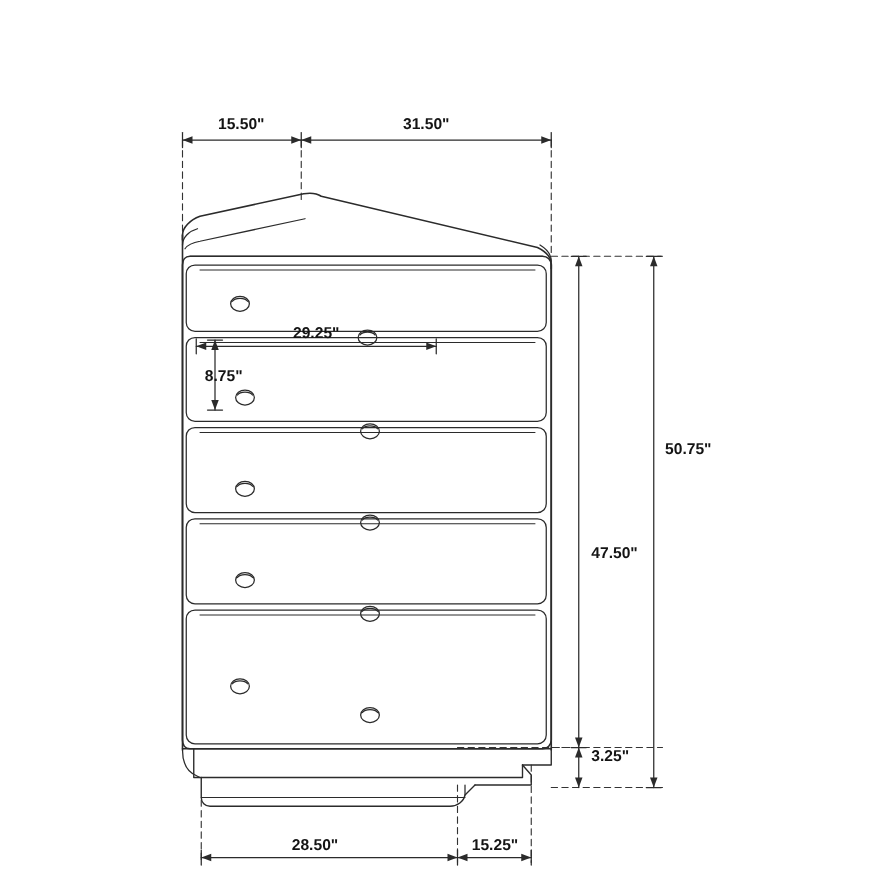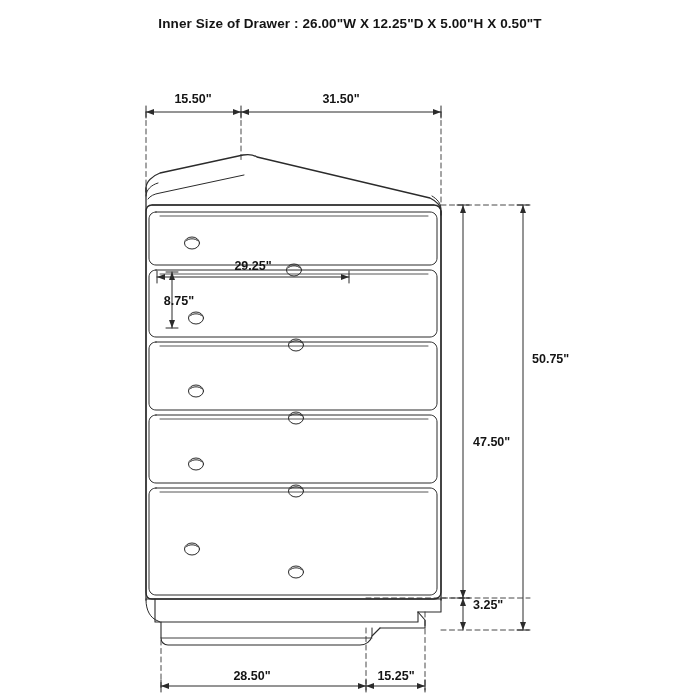--- a/index.html
+++ b/index.html
@@ -42,21 +42,20 @@
     font-size: 12.5px;
     font-weight: bold;
     fill: #141414;
   }
 </style>
 </head>
 <body>
 
 <div id="stage">
 
-  <div id="title">Inner Size of Drawer : 26.00"W X 12.25"D X 5.00"H X 0.50"T</div>
 
   <svg id="drawing" width="700" height="700" viewBox="0 0 700 700">
     <g fill="none" stroke="#2b2b2b" stroke-width="1.2" stroke-linejoin="round" stroke-linecap="round">
 
       <g stroke-width="0.9" stroke-dasharray="5,3.5" stroke="#333">
 
         <line x1="146" y1="112" x2="146" y2="185"></line>
         <line x1="241" y1="112" x2="241" y2="160"></line>
         <line x1="441" y1="112" x2="441" y2="205"></line>
 

